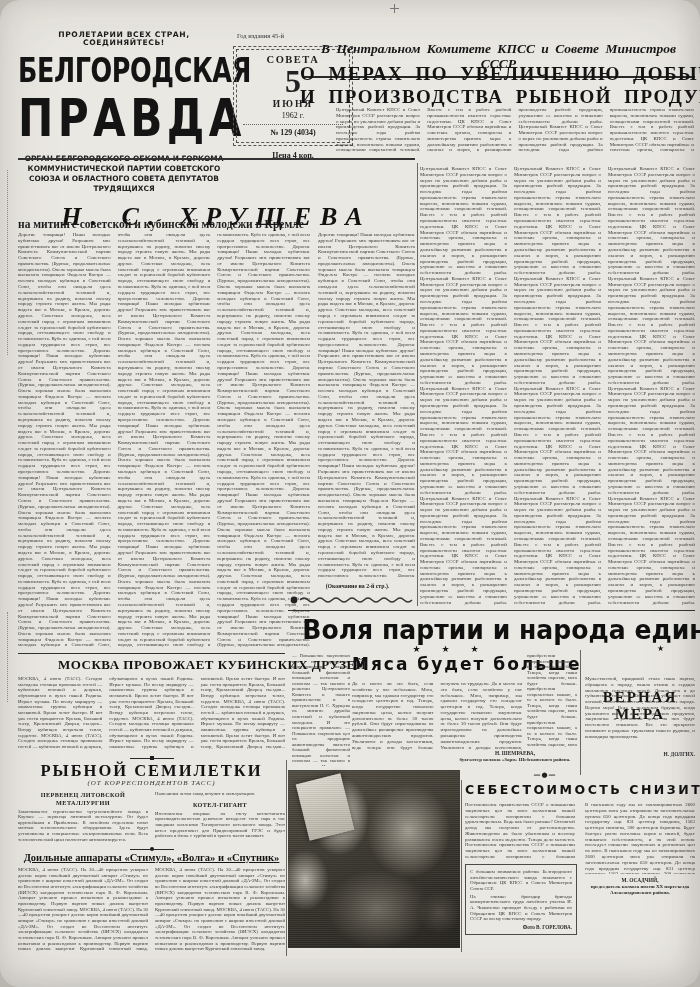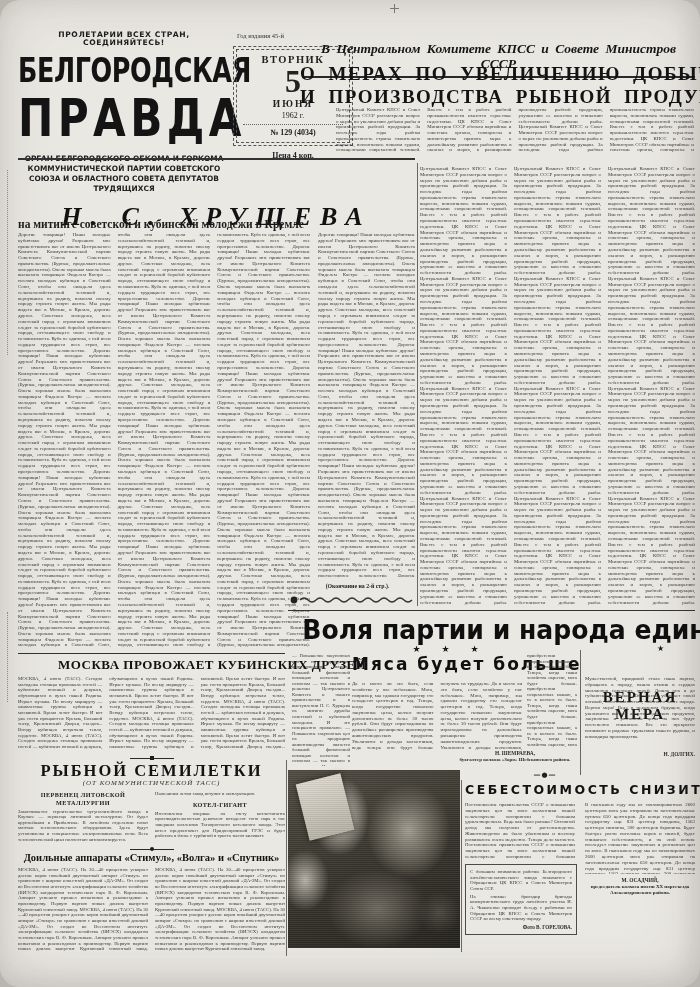--- a/index.html
+++ b/index.html
@@ -69,21 +69,21 @@
     <div class="masthead-slogan">ПРОЛЕТАРИИ ВСЕХ СТРАН, СОЕДИНЯЙТЕСЬ!</div>
     <div class="masthead-t1" style="margin-top:6px;">БЕЛГОРОДСКАЯ</div>
     <div class="masthead-t2" style="margin-top:9px;">ПРАВДА</div>
     <div class="masthead-organ" style="margin-top:13px;">ОРГАН БЕЛГОРОДСКОГО ОБКОМА И ГОРКОМА КОММУНИСТИЧЕСКОЙ ПАРТИИ СОВЕТСКОГО СОЮЗА И ОБЛАСТНОГО СОВЕТА ДЕПУТАТОВ ТРУДЯЩИХСЯ</div>
   </div>
 
   <div class="abs" style="left:233px;top:33px;width:120px;">
     <div style="font:400 6.5px/1 'Liberation Serif',serif;color:#333;margin-left:4px;">Год издания 45-й</div>
     <div class="datebox" style="margin-top:6px;">
       <div class="datebox-in">
-        <div style="font:700 10.5px/1.1 'Liberation Serif',serif;letter-spacing:1.5px;">ВТОРНИК</div>
+        <div style="font:700 10.5px/1.1 'Liberation Serif',serif;letter-spacing:1.5px;">СОВЕТА</div>
         <div style="font:700 32px/1.05 'Liberation Serif',serif;">5</div>
         <div style="font:700 9.5px/1.2 'Liberation Serif',serif;letter-spacing:2px;">ИЮНЯ</div>
         <div style="font:400 8px/1.4 'Liberation Serif',serif;">1962 г.</div>
         <div style="border-top:1px dotted #666;margin:3px 4px;"></div>
         <div style="font:700 8px/1.2 'Liberation Serif',serif;">№ 129 (4034)</div>
       </div>
     </div>
     <div class="center" style="font:700 8px/1 'Liberation Serif',serif;margin-top:6px;">Цена 4 коп.</div>
   </div>
 
@@ -129,36 +129,36 @@
 
   <div class="abs rule" style="left:18px;top:653px;width:267px;height:1px;"></div>
   <div class="abs moscow-h" style="left:18px;top:658px;width:267px;margin-left:40px;">МОСКВА ПРОВОЖАЕТ КУБИНСКИХ ДРУЗЕЙ</div>
   <div class="abs tiny cols3" style="left:18px;top:676px;width:267px;height:76px;font-size:4.8px;">МОСКВА, 4 июня (ТАСС). Сегодня молодежь столицы провожала гостей — кубинских юношей и девушек, обучающихся в вузах нашей Родины. Играет музыка. По всему маршруту — оживленные группы кубинцев и москвичей. Время летит быстро. И вот уже гости прощаются: Кремль, Большой театр, Кремлевский Дворец съездов... Всюду кубинцев встречали тепло, сердечно.  МОСКВА, 4 июня (ТАСС). Сегодня молодежь столицы провожала гостей — кубинских юношей и девушек, обучающихся в вузах нашей Родины. Играет музыка. По всему маршруту — оживленные группы кубинцев и москвичей. Время летит быстро. И вот уже гости прощаются: Кремль, Большой театр, Кремлевский Дворец съездов... Всюду кубинцев встречали тепло, сердечно.  МОСКВА, 4 июня (ТАСС). Сегодня молодежь столицы провожала гостей — кубинских юношей и девушек, обучающихся в вузах нашей Родины. Играет музыка. По всему маршруту — оживленные группы кубинцев и москвичей. Время летит быстро. И вот уже гости прощаются: Кремль, Большой театр, Кремлевский Дворец съездов... Всюду кубинцев встречали тепло, сердечно.  МОСКВА, 4 июня (ТАСС). Сегодня молодежь столицы провожала гостей — кубинских юношей и девушек, обучающихся в вузах нашей Родины. Играет музыка. По всему маршруту — оживленные группы кубинцев и москвичей. Время летит быстро. И вот уже гости прощаются: Кремль, Большой театр, Кремлевский Дворец съездов... Всюду кубинцев встречали тепло, сердечно. </div>
 
   <div class="abs" style="left:130px;top:756px;width:44px;height:4px;background:linear-gradient(#2a2a2a,#2a2a2a) center/44px 1px no-repeat;">
     <div style="position:absolute;left:20px;top:0;width:4px;height:4px;background:#1e1e1e;"></div>
   </div>
 
   <div class="abs sem-h" style="left:18px;top:762px;width:267px;">РЫБНОЙ СЕМИЛЕТКИ</div>
-  <div class="abs sem-sub" style="left:18px;top:780px;width:267px;">(ОТ КОММУНИСТИЧЕСКОЙ ТАСС)</div>
+  <div class="abs sem-sub" style="left:18px;top:780px;width:267px;">(ОТ КОРРЕСПОНДЕНТОВ ТАСС)</div>
   <div class="abs" style="left:18px;top:791px;width:130px;height:54px;">
     <div class="subhead">ПЕРВЕНЕЦ ЛИТОВСКОЙ МЕТАЛЛУРГИИ</div>
     <div class="tiny" style="height:40px;font-size:4.8px;">Заканчивается строительство чугунолитейного завода в Каунасе — первенца литовской металлургии. Он будет крупнейшим в Прибалтике. В литейном отделении начат монтаж технологического оборудования. Здесь будут установлены и совершенные электроплавильные печи. Весь технологический цикл полностью автоматизируется. </div>
   </div>
   <div class="abs" style="left:155px;top:791px;width:130px;height:54px;">
     <div class="tiny" style="height:8px;font-size:4.8px;">Нынешним летом завод вступит в эксплуатацию.</div>
     <div class="subhead" style="margin-top:2px;">КОТЕЛ-ГИГАНТ</div>
     <div class="tiny" style="height:34px;font-size:4.8px;">Изготовление впервые на счету котла-гиганта производительностью девятьсот пятьдесят тонн пара в час завершил коллектив Таганрогского котельного завода. Этот котел предназначен для Приднепровской ГРЭС и будет работать в блоке с турбиной в триста тысяч киловатт. </div>
   </div>
 
   <div class="abs" style="left:130px;top:847px;width:44px;height:4px;background:linear-gradient(#2a2a2a,#2a2a2a) center/44px 1px no-repeat;">
     <div style="position:absolute;left:20px;top:0;width:4px;height:4px;border-radius:50%;background:#1e1e1e;"></div>
   </div>
 
-  <div class="abs milk-h" style="left:18px;top:852px;width:267px;">Доильные аппараты «Стимул», «Волга» и «Спутник»</div>
+  <div class="abs milk-h" style="left:18px;top:852px;width:267px;text-decoration:underline;">Доильные аппараты «Стимул», «Волга» и «Спутник»</div>
   <div class="abs tiny cols2" style="left:18px;top:867px;width:267px;height:92px;font-size:4.8px;">МОСКВА, 4 июня (ТАСС). На 30—40 процентов ускоряет доение коров новейший двухтактный аппарат «Стимул» по сравнению с широко известной доилкой «ДА-3М». Он создан во Всесоюзном институте электрификации сельского хозяйства (ВИЭСХ) кандидатом технических наук В. Ф. Королевым. Аппарат успешно прошел испытания и рекомендован к производству. Первую партию новых доилок выпустит Курганский совхозный завод.  МОСКВА, 4 июня (ТАСС). На 30—40 процентов ускоряет доение коров новейший двухтактный аппарат «Стимул» по сравнению с широко известной доилкой «ДА-3М». Он создан во Всесоюзном институте электрификации сельского хозяйства (ВИЭСХ) кандидатом технических наук В. Ф. Королевым. Аппарат успешно прошел испытания и рекомендован к производству. Первую партию новых доилок выпустит Курганский совхозный завод.  МОСКВА, 4 июня (ТАСС). На 30—40 процентов ускоряет доение коров новейший двухтактный аппарат «Стимул» по сравнению с широко известной доилкой «ДА-3М». Он создан во Всесоюзном институте электрификации сельского хозяйства (ВИЭСХ) кандидатом технических наук В. Ф. Королевым. Аппарат успешно прошел испытания и рекомендован к производству. Первую партию новых доилок выпустит Курганский совхозный завод.  МОСКВА, 4 июня (ТАСС). На 30—40 процентов ускоряет доение коров новейший двухтактный аппарат «Стимул» по сравнению с широко известной доилкой «ДА-3М». Он создан во Всесоюзном институте электрификации сельского хозяйства (ВИЭСХ) кандидатом технических наук В. Ф. Королевым. Аппарат успешно прошел испытания и рекомендован к производству. Первую партию новых доилок выпустит Курганский совхозный завод. </div>
 
   <div class="abs vrule" style="left:286px;top:760px;height:196px;"></div>
   <div class="abs vrule" style="left:461px;top:780px;height:172px;"></div>
 
   <div class="abs photo" style="left:288px;top:770px;width:172px;height:178px;">
     <div class="photo-sheet"></div>
     <div class="photo-grain"></div>
   </div>
 

